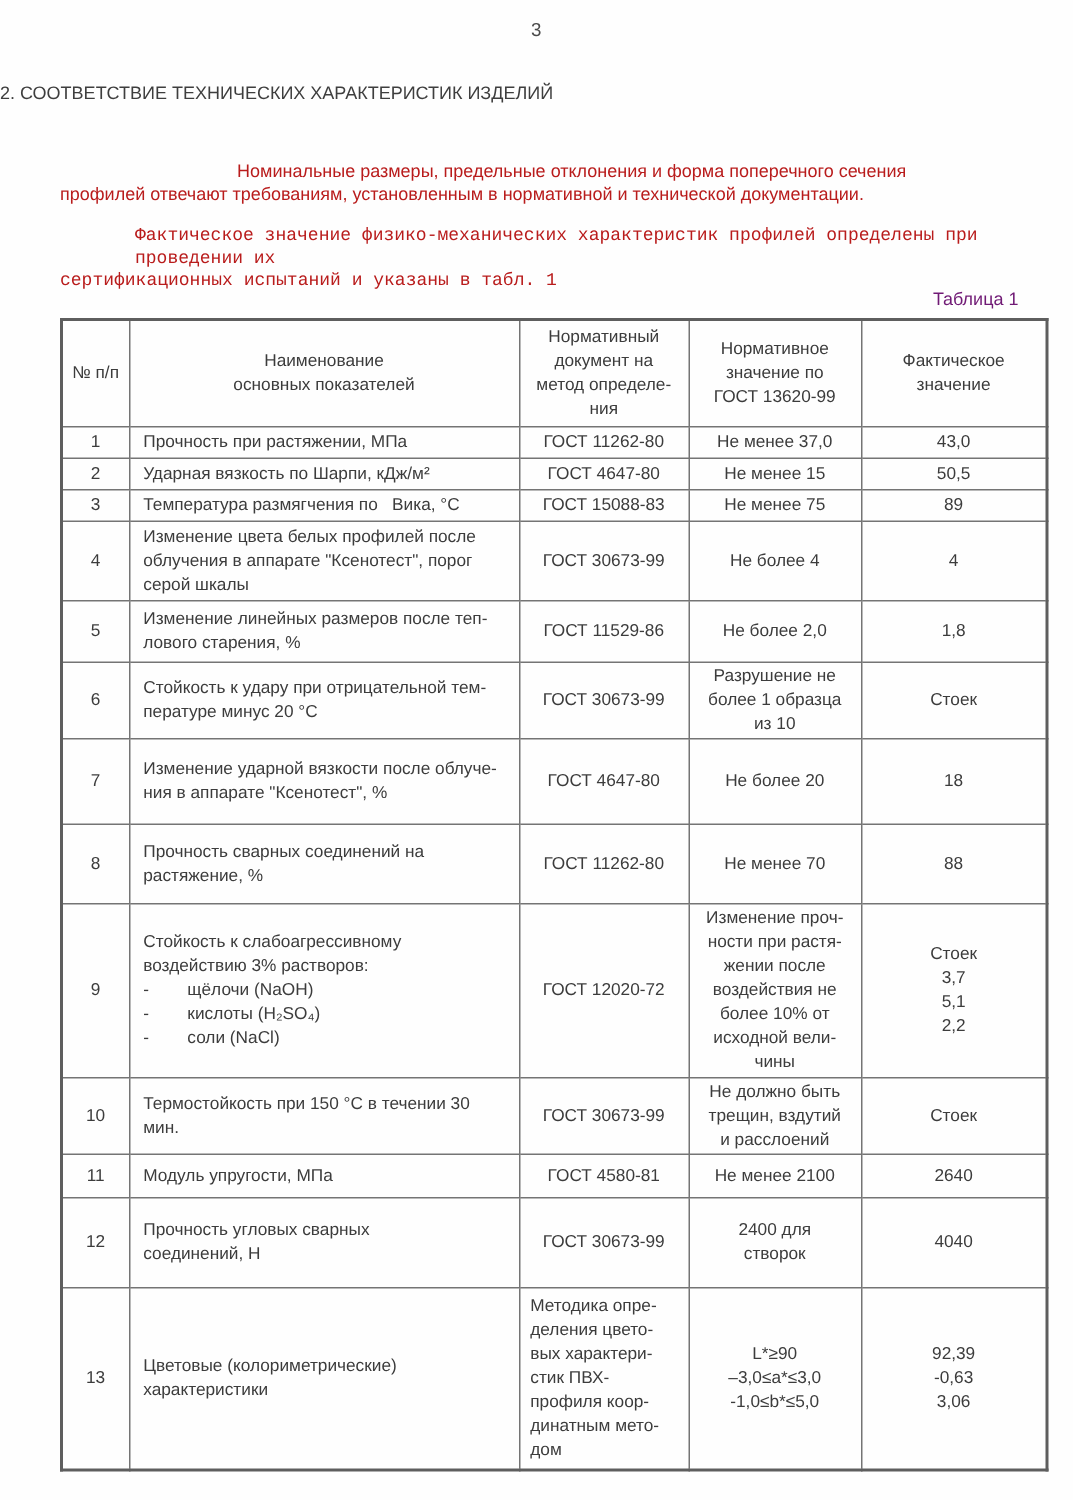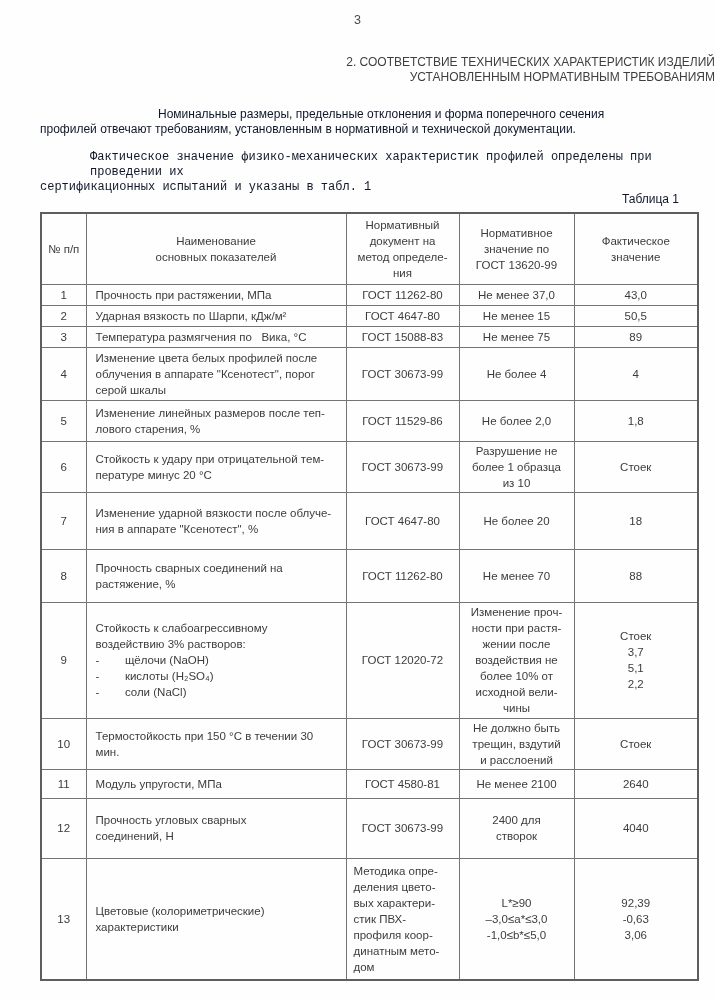--- a/index.html
+++ b/index.html
@@ -11,35 +11,35 @@
     position:relative;
     overflow:hidden;
   }
   .page{position:absolute;left:0;top:0;width:715px;height:1000px;background:#fefefe;}
   .page-number{
     position:absolute;top:13px;left:0;width:715px;
     text-align:center;font-size:12.5px;color:#4a4a4a;
   }
   .doc-title{
     position:absolute;top:55px;left:0;width:715px;
-    text-align:right;font-size:12px;line-height:15px;color:#3e3e3e;
+    text-align:left;font-size:12px;line-height:15px;color:#3e3e3e;
   }
   .para{
     position:absolute;left:40px;width:652px;
-    font-size:12px;line-height:15px;color:#0f172a;
+    font-size:12px;line-height:15px;color:#b91c1c;
   }
   .para1{top:107px;}
   .para2{top:150px;font-family:Liberation Mono, monospace;}
   .para .line{display:block;}
   .indent-lg{padding-left:118px;}
   .indent-sm{padding-left:50px;}
   .table-caption{
     position:absolute;top:192px;left:40px;width:645px;
     text-align:right;padding-right:6px;box-sizing:border-box;
-    font-size:12px;color:#0f172a;
+    font-size:12px;color:#701a75;
   }
   table.spec{
     position:absolute;top:212px;left:40px;
     width:645px;border-collapse:collapse;table-layout:fixed;
     border:2px solid #5e5e5e;
     font-size:11.5px;line-height:16px;color:#3c3c3c;
   }
   .spec th,.spec td{
     border:1px solid #747474;
     padding:1px 3px;
@@ -74,21 +74,20 @@
 </style>
 </head>
 <body>
 
 <div class="page">
 
   <div class="page-number">3</div>
 
   <div class="doc-title">
     <div>2. СООТВЕТСТВИЕ ТЕХНИЧЕСКИХ ХАРАКТЕРИСТИК ИЗДЕЛИЙ</div>
-    <div>УСТАНОВЛЕННЫМ НОРМАТИВНЫМ ТРЕБОВАНИЯМ</div>
   </div>
 
   <div class="para para1">
     <span class="line indent-lg">Номинальные размеры, предельные отклонения и форма поперечного сечения</span>
     <span class="line">профилей отвечают требованиям, установленным в нормативной и технической документации.</span>
   </div>
 
   <div class="para para2">
     <span class="line indent-sm">Фактическое значение физико-механических характеристик профилей определены при проведении их</span>
     <span class="line">сертификационных испытаний и указаны в табл. 1</span>

